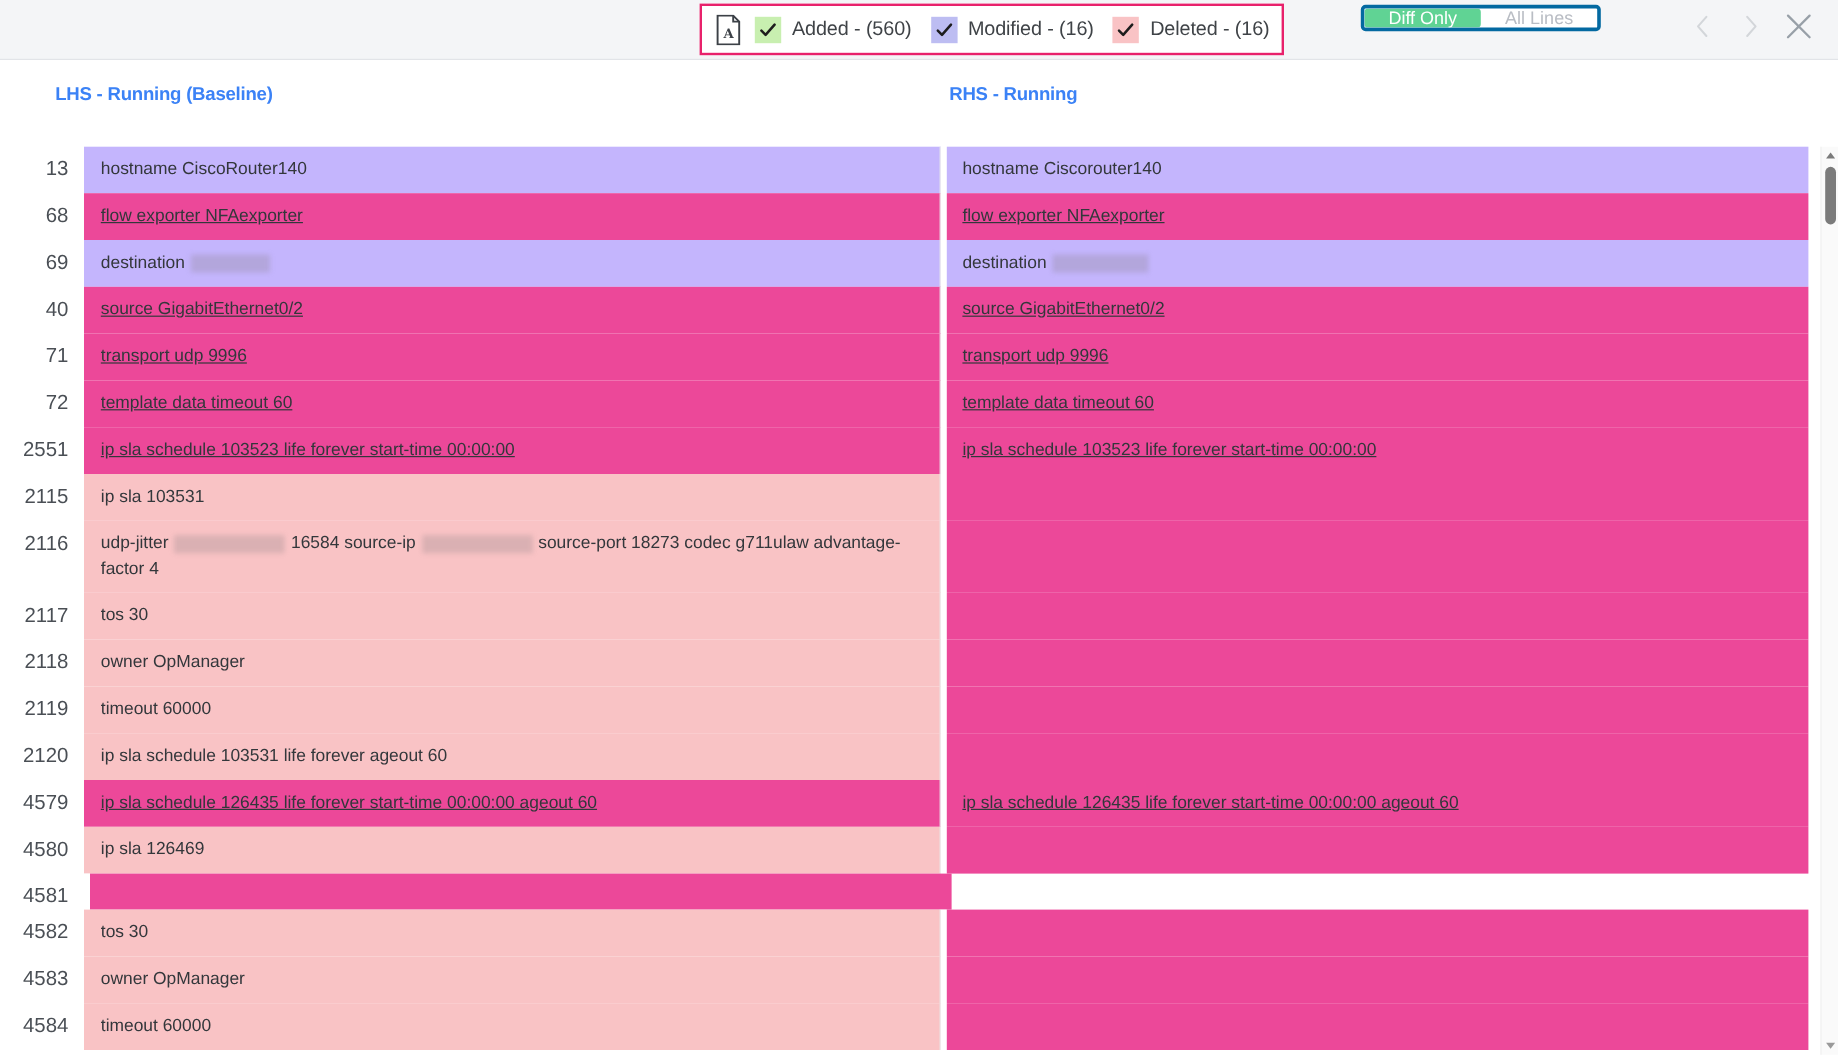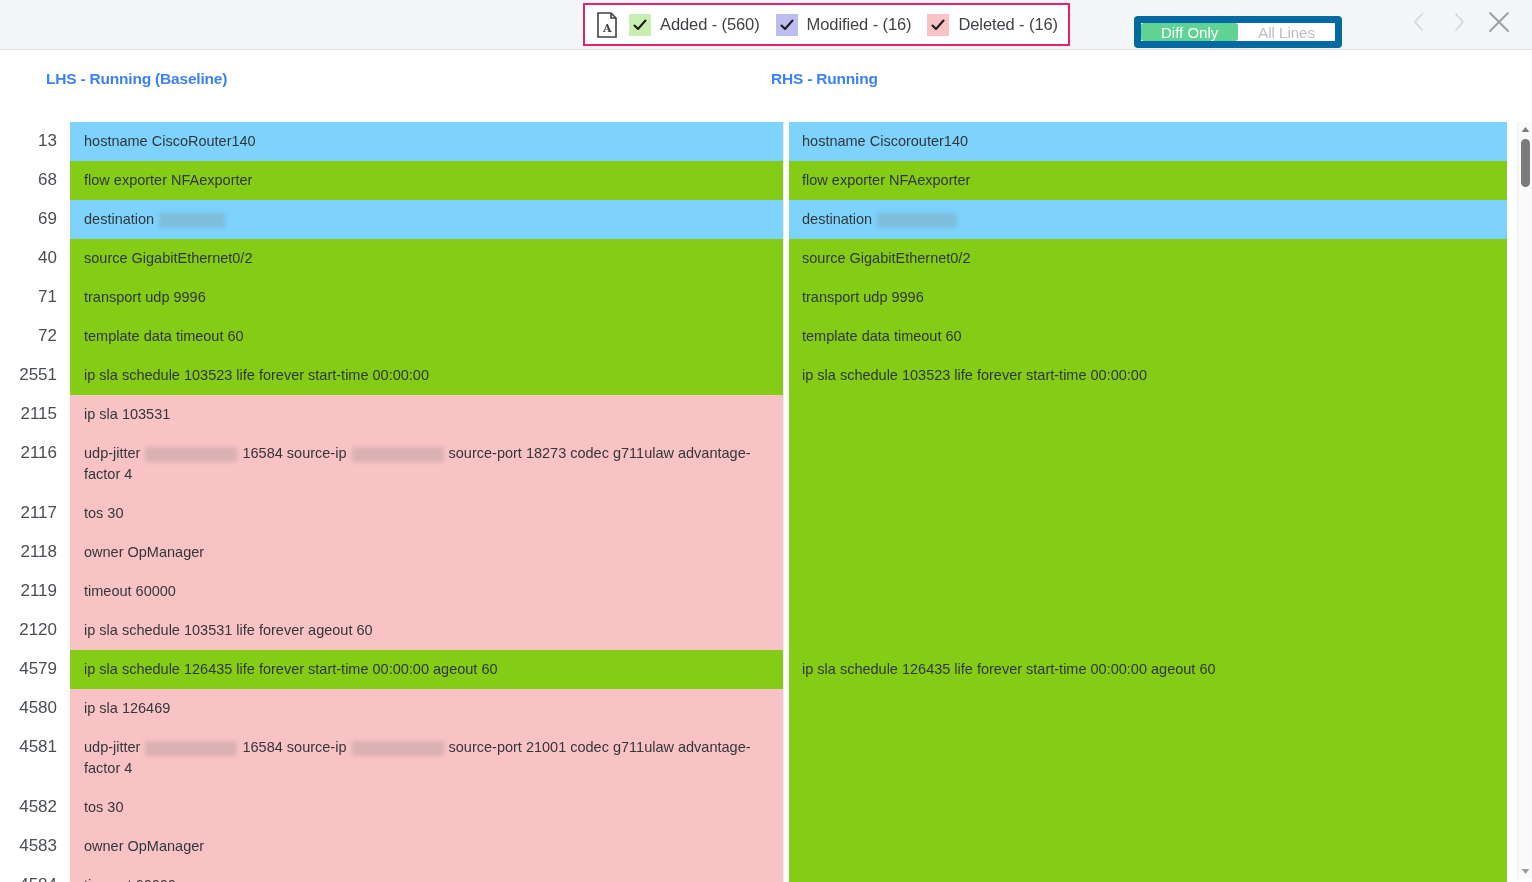--- a/index.html
+++ b/index.html
@@ -41,24 +41,24 @@
   .lg-check svg { width: 16px; height: 16px; display:block; }
   .lg-label {
     font-size: 16.5px;
     color: #3f4347;
     white-space: nowrap;
     letter-spacing: -0.1px;
   }
 
   #view-toggle {
     position: absolute;
-    left: 1134px; top: 16px;
-    height: 32px;
+    left: 1134px; top: 4px;
+    height: 22px;
     display: flex;
-    border: 7px solid #0369a1;
+    border: 3px solid #0369a1;
     border-radius: 4px;
     background: #ffffff;
     overflow: hidden;
   }
   .vt-btn {
     font-size: 15px;
     padding: 0 20px;
     display: flex; align-items: center; justify-content: center;
     cursor: pointer;
     white-space: nowrap;
@@ -81,21 +81,21 @@
   #headings { position: relative; height: 72px; background:#fff; }
   .pane-title {
     position: absolute;
     top: 20px;
     font-size: 15.5px;
     font-weight: bold;
     color: #3b82f6;
     letter-spacing: -0.2px;
   }
   #lhs-title { left: 46px; }
-  #rhs-title { left: 771px; }
+  #rhs-title { left: 791px; }
 
   
   #diff-body {
     position: relative;
     height: 760px;
     background: #ffffff;
     overflow: hidden;
     border-top: 0;
   }
   #diff-scroll { position: relative; width: 1517px; }
@@ -125,22 +125,22 @@
     color: #33373b;
     line-height: 1.45;
     word-break: break-word;
     border-right: 1px solid #e9eaec;
     min-height: 30px;
     background: #ffffff;
   }
   .cell.rhs { flex: 0 0 718px; width: 718px; border-right: none; padding-left: 13px; }
   .gutter { flex: 0 0 5px; width: 5px; background: #ffffff; }
 
-  .c-none     { background: #84cc16; }
-  .c-modified { background: #7dd3fc; }
+  .c-none     { background: #ec4899; text-decoration: underline; }
+  .c-modified { background: #c4b5fd; }
   .c-deleted  { background: #f9c3c5; }
 
   .redact {
     display: inline-block;
     vertical-align: middle;
     height: 15px;
     border-radius: 1px;
     background: rgba(130,125,128,0.26);
     filter: blur(2.2px);
     margin: 0 1px;
@@ -328,21 +328,20 @@
         <div class="cell rhs c-none">ip sla schedule 126435 life forever start-time 00:00:00 ageout 60</div>
       </div>
       <div class="diff-row">
         <div class="ln">4580</div>
         <div class="cell c-deleted"> ip sla 126469</div>
         <div class="gutter"></div>
         <div class="cell rhs c-none"></div>
       </div>
       <div class="diff-row">
         <div class="ln">4581</div>
-        <div class="cell c-deleted">  udp-jitter <span class="redact" style="width: 92px;"></span> 16584 source-ip <span class="redact" style="width: 92px;"></span> source-port 21001 codec g711ulaw advantage-factor 4</div>
         <div class="gutter"></div>
         <div class="cell rhs c-none"></div>
       </div>
       <div class="diff-row">
         <div class="ln">4582</div>
         <div class="cell c-deleted">  tos 30</div>
         <div class="gutter"></div>
         <div class="cell rhs c-none"></div>
       </div>
       <div class="diff-row">

